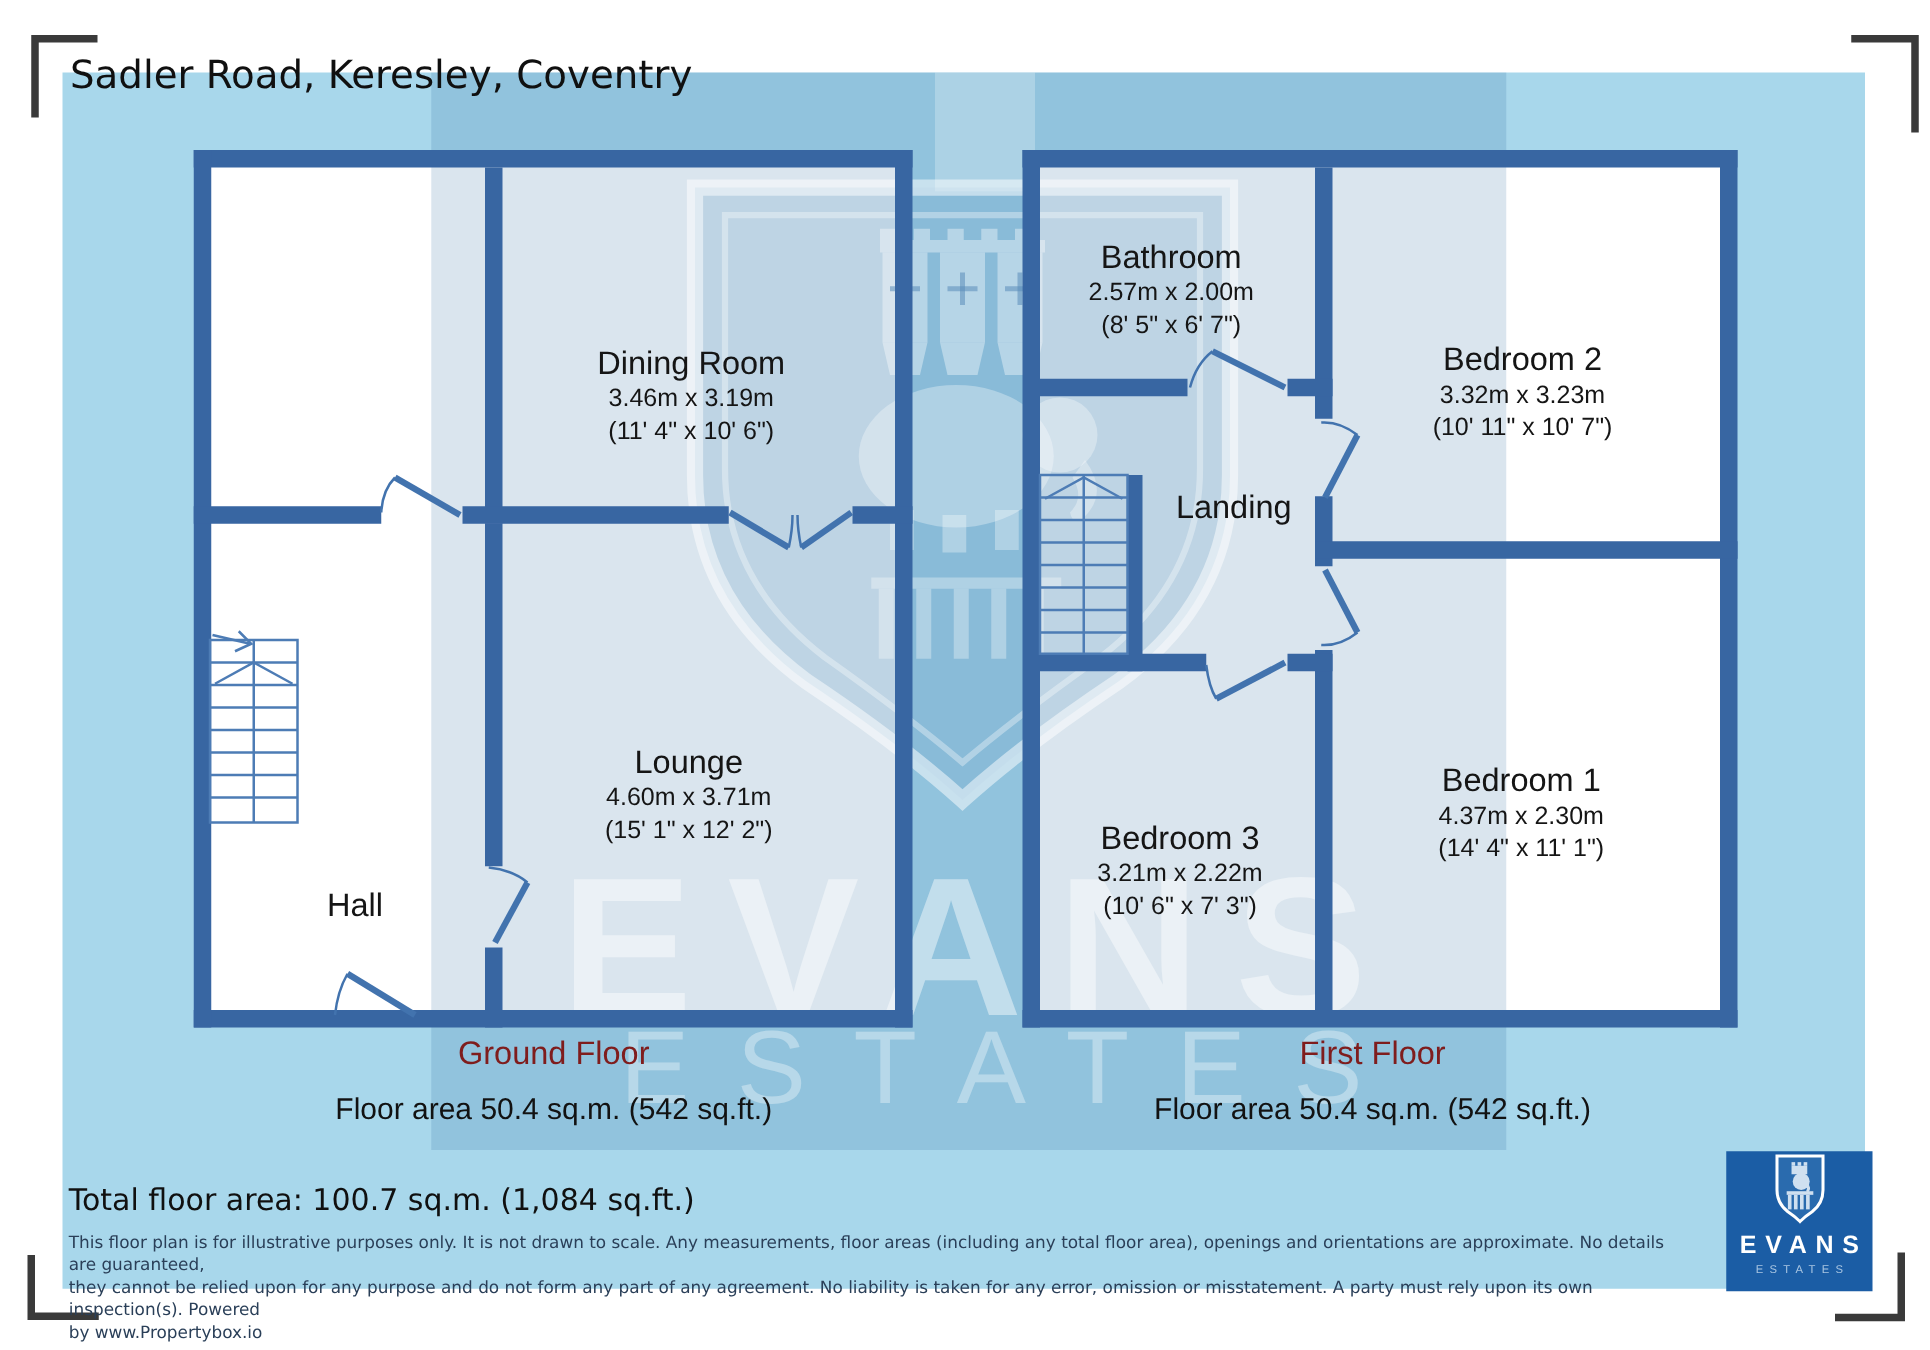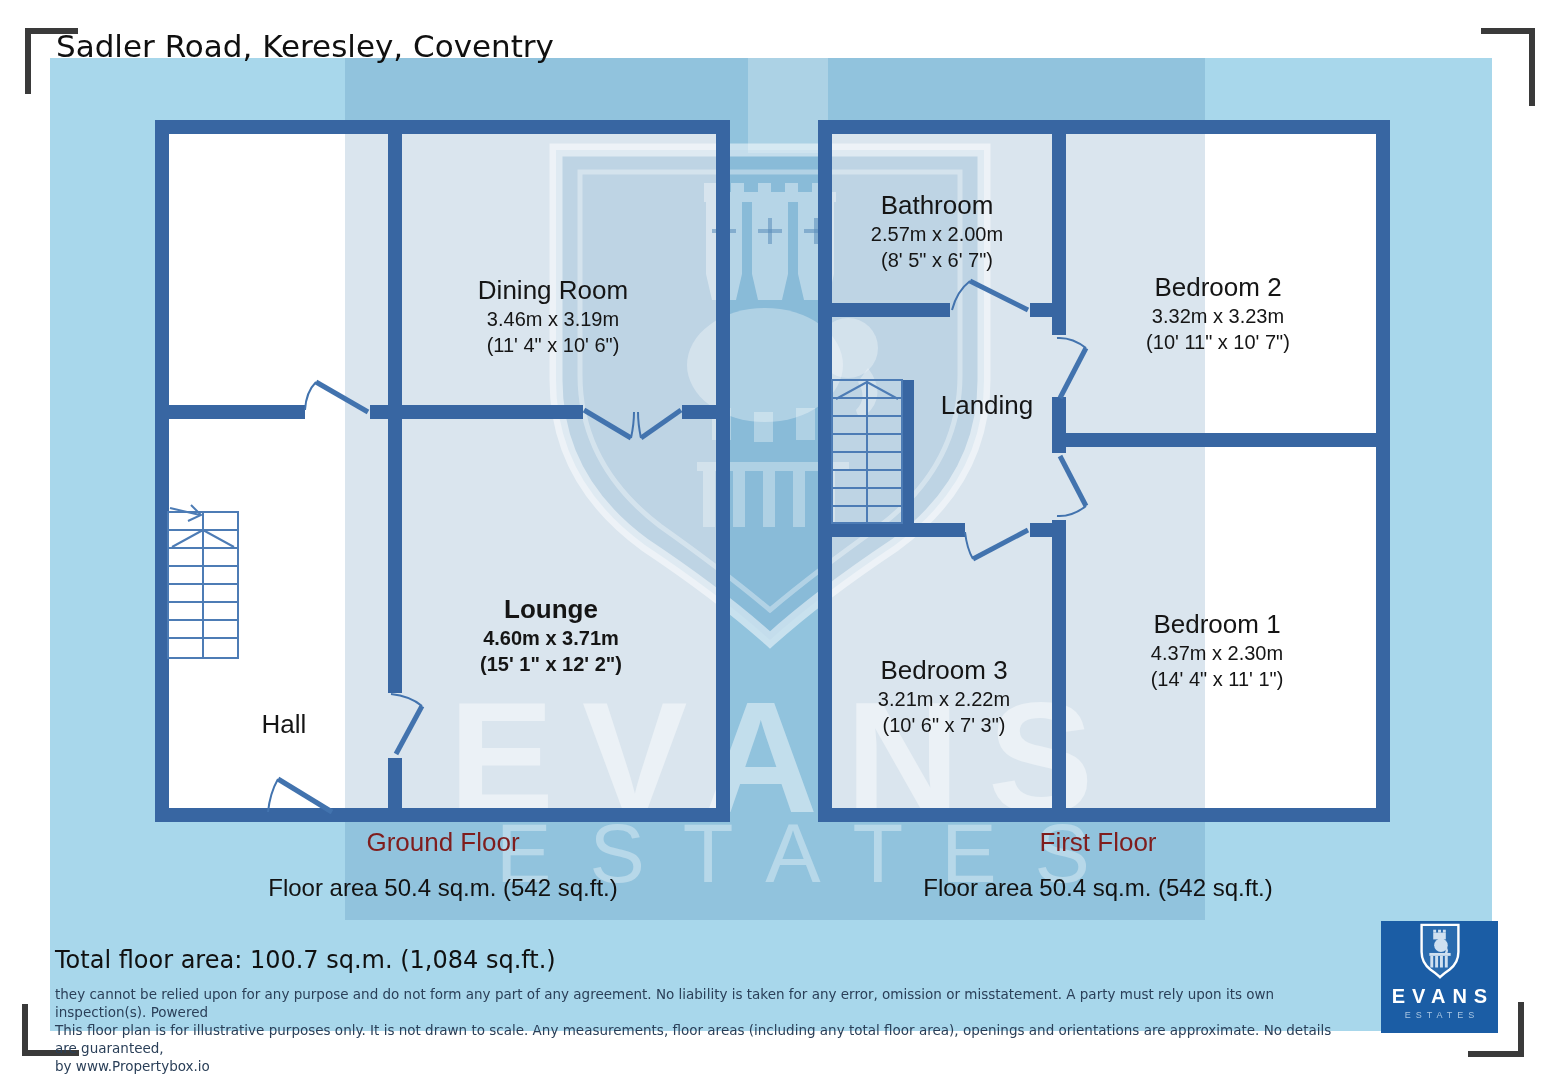--- a/index.html
+++ b/index.html
@@ -4,21 +4,21 @@
 <style>
   html,body{margin:0;padding:0;background:#ffffff;}
   #stage{position:relative;width:1544px;height:1080px;background:#ffffff;overflow:hidden;
          font-family:"Liberation Sans", sans-serif;}
   #plansvg{position:absolute;left:0;top:0;}
   .lbl{position:absolute;text-align:center;color:#151515;line-height:1.12;pointer-events:none;}
   .room-name{font-size:26px;}
   .room-dim{font-size:20px;margin-top:3px;}
   .floor-title{font-size:26px;color:#7f1d1d;}
   .floor-area{font-size:24px;color:#121212;margin-top:18px;}
-  #title{position:absolute;left:56px;top:28px;font-size:31px;color:#101010;
+  #title{position:absolute;left:56px;top:42px;font-size:31px;color:#101010;
          font-family:"DejaVu Sans", sans-serif;letter-spacing:0px;}
   #total{position:absolute;left:55px;top:946px;font-size:24px;color:#101010;
          font-family:"DejaVu Sans", sans-serif;}
   #disclaimer{position:absolute;left:55px;top:986px;width:1280px;font-size:13.5px;
          color:#2a3f58;line-height:1.33;font-family:"DejaVu Sans", sans-serif;}
   #logo{position:absolute;left:1381px;top:921px;width:117px;height:112px;background:#1b5da5;
         display:flex;flex-direction:column;align-items:center;justify-content:flex-start;}
   #logo .lname{color:#ffffff;font-weight:bold;font-size:20px;letter-spacing:7px;margin-top:2px;text-indent:7px;}
   #logo .lsub{color:#a9c6e2;font-size:9px;letter-spacing:5px;margin-top:2px;text-indent:5px;}
 </style>
@@ -198,21 +198,21 @@
 <div id="title">Sadler Road, Keresley, Coventry</div>
 
 <div class="lbl" style="left:403px;top:258px;width:300px;margin-top:18px;">
   <div class="room-name">Dining Room</div>
   <div class="room-dim">3.46m x 3.19m</div>
   <div class="room-dim">(11' 4" x 10' 6")</div>
 </div>
 <div class="lbl" style="left:134px;top:710px;width:300px;">
   <div class="room-name">Hall</div>
 </div>
-<div class="lbl" style="left:401px;top:595px;width:300px;font-weight:bold;">
+<div class="lbl" style="left:401px;top:595px;width:300px;">
   <div class="room-name">Lounge</div>
   <div class="room-dim">4.60m x 3.71m</div>
   <div class="room-dim">(15' 1" x 12' 2")</div>
 </div>
 
 <div class="lbl" style="left:787px;top:191px;width:300px;">
   <div class="room-name">Bathroom</div>
   <div class="room-dim">2.57m x 2.00m</div>
   <div class="room-dim">(8' 5" x 6' 7")</div>
 </div>
@@ -239,22 +239,22 @@
   <div class="floor-title">Ground Floor</div>
   <div class="floor-area">Floor area 50.4 sq.m. (542 sq.ft.)</div>
 </div>
 <div class="lbl" style="left:898px;top:828px;width:400px;">
   <div class="floor-title">First Floor</div>
   <div class="floor-area">Floor area 50.4 sq.m. (542 sq.ft.)</div>
 </div>
 
 <div id="total">Total floor area: 100.7 sq.m. (1,084 sq.ft.)</div>
 <div id="disclaimer">
+  <div>This floor plan is for illustrative purposes only. It is not drawn to scale. Any measurements, floor areas (including any total floor area), openings and orientations are approximate. No details are guaranteed,</div>
   <div>they cannot be relied upon for any purpose and do not form any part of any agreement. No liability is taken for any error, omission or misstatement. A party must rely upon its own inspection(s). Powered</div>
-  <div>This floor plan is for illustrative purposes only. It is not drawn to scale. Any measurements, floor areas (including any total floor area), openings and orientations are approximate. No details are guaranteed,</div>
   <div>by www.Propertybox.io</div>
 </div>
 
 <div id="logo">
   <svg width="48" height="62" viewBox="0 0 48 64">
     <path d="M5 4 L43 4 L43 32 Q43 43 34 50 Q28 54 24 58 Q20 54 14 50 Q5 43 5 32 Z" fill="#2a6bae" stroke="#ffffff" stroke-width="2.5"></path>
     <g fill="#cfe0f0">
       <rect x="17" y="9" width="3" height="3"></rect>
           <rect x="22" y="9" width="3" height="3"></rect>
           <rect x="27" y="9" width="3" height="3"></rect>

